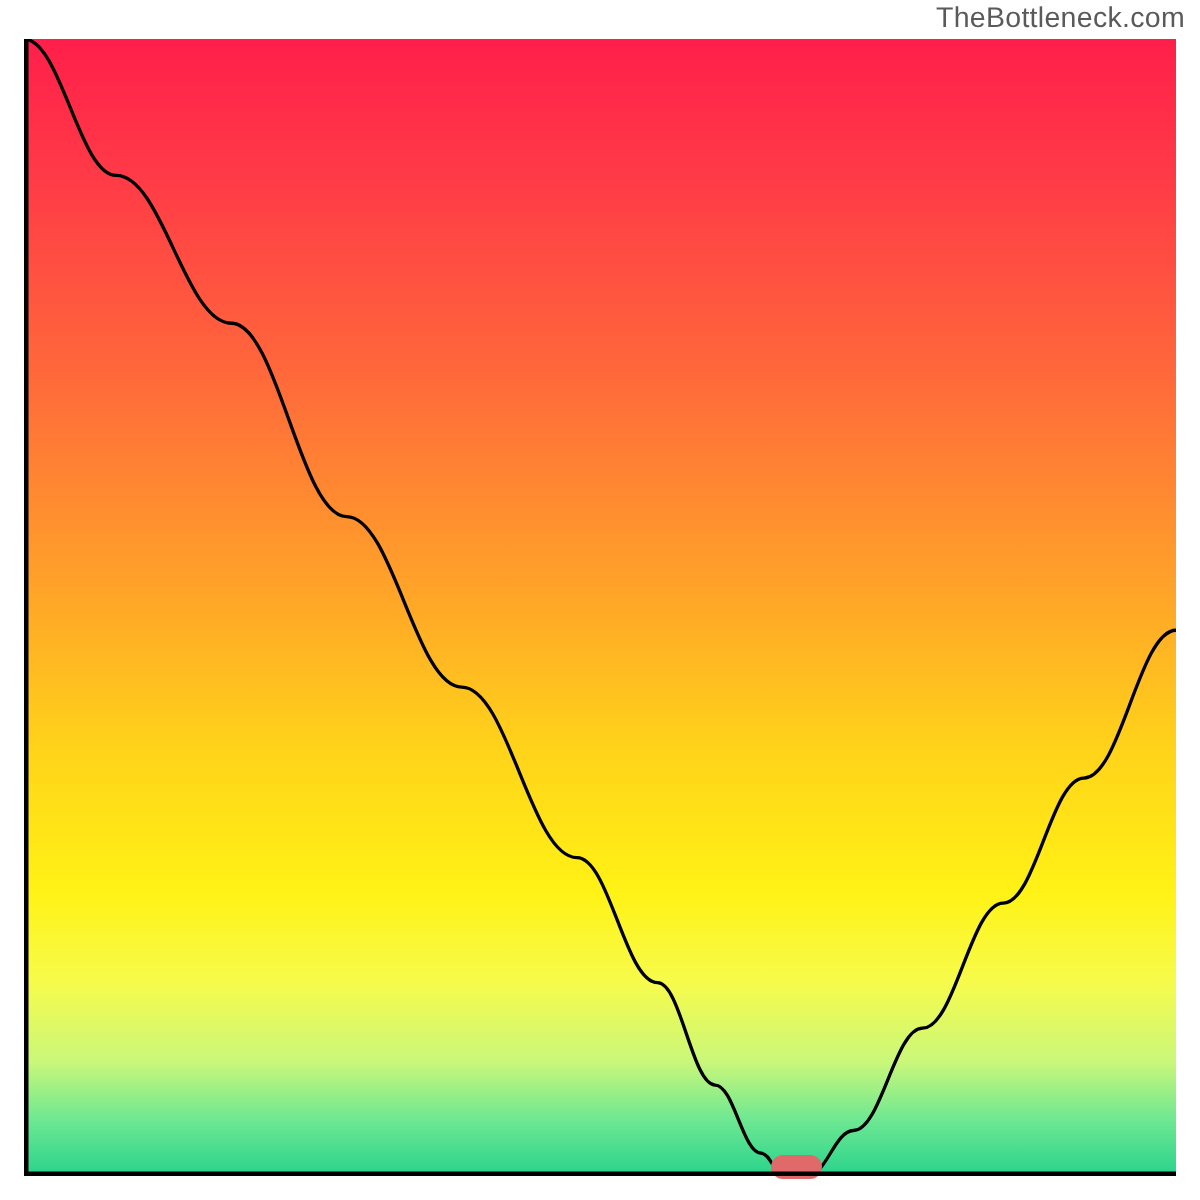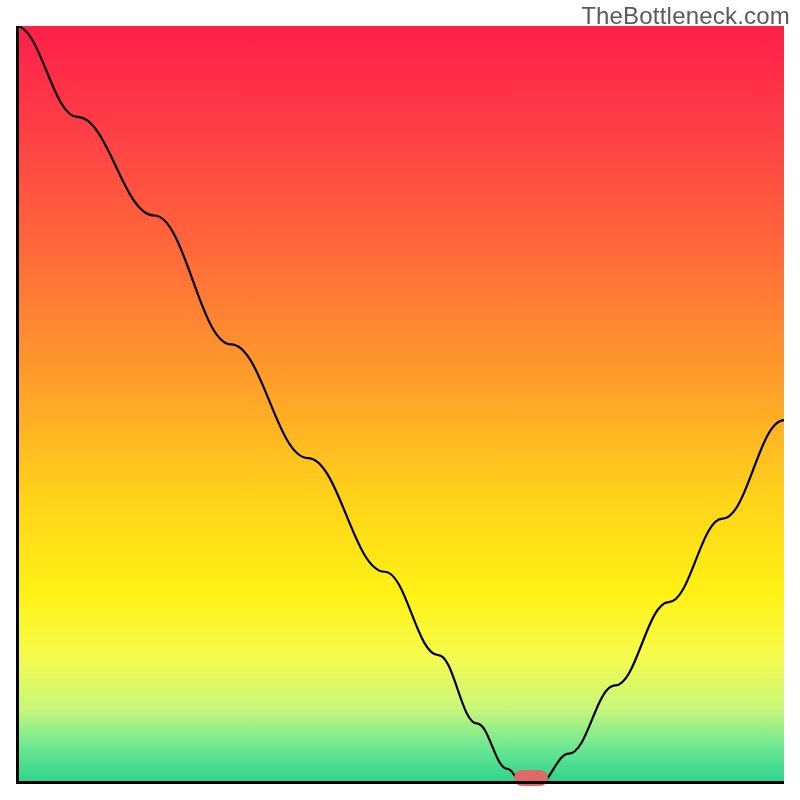--- a/index.html
+++ b/index.html
@@ -12,21 +12,21 @@
   }
   .container {
     position: relative;
     width: 800px;
     height: 800px;
   }
   .watermark {
     position: absolute;
     top: 2px;
     right: 10px;
-    font-size: 24px;
+    font-size: 19px;
     color: #5a5a5a;
     font-weight: 500;
     letter-spacing: 0.2px;
   }
   .plot-area {
     position: absolute;
     left: 16px;
     top: 26px;
     width: 768px;
     height: 758px;

